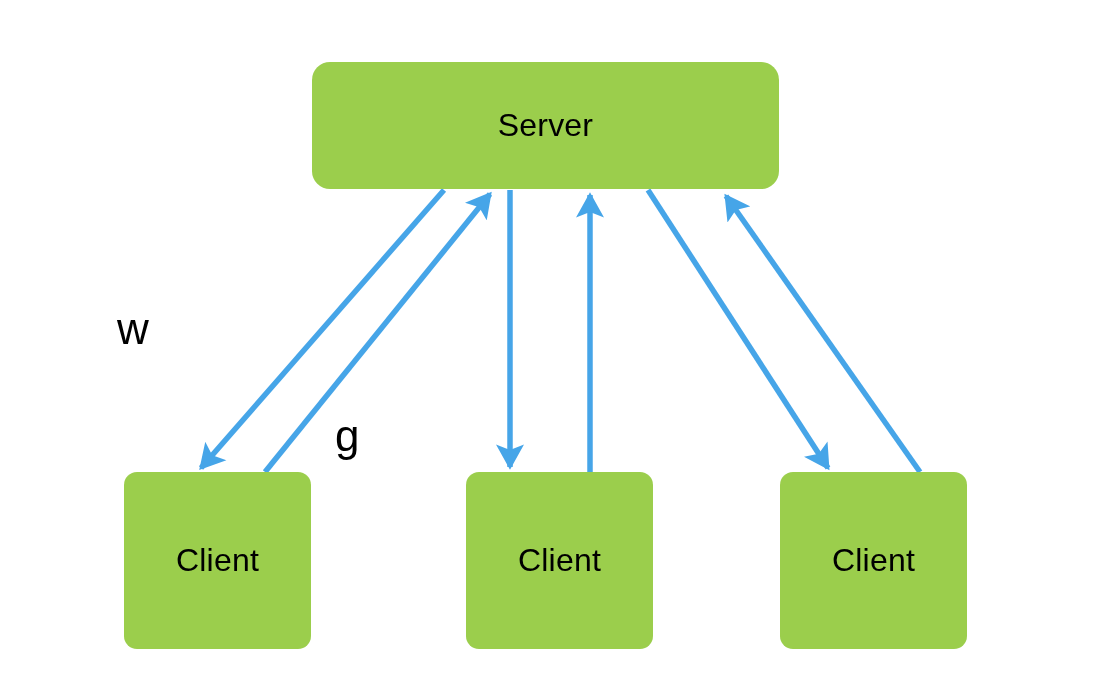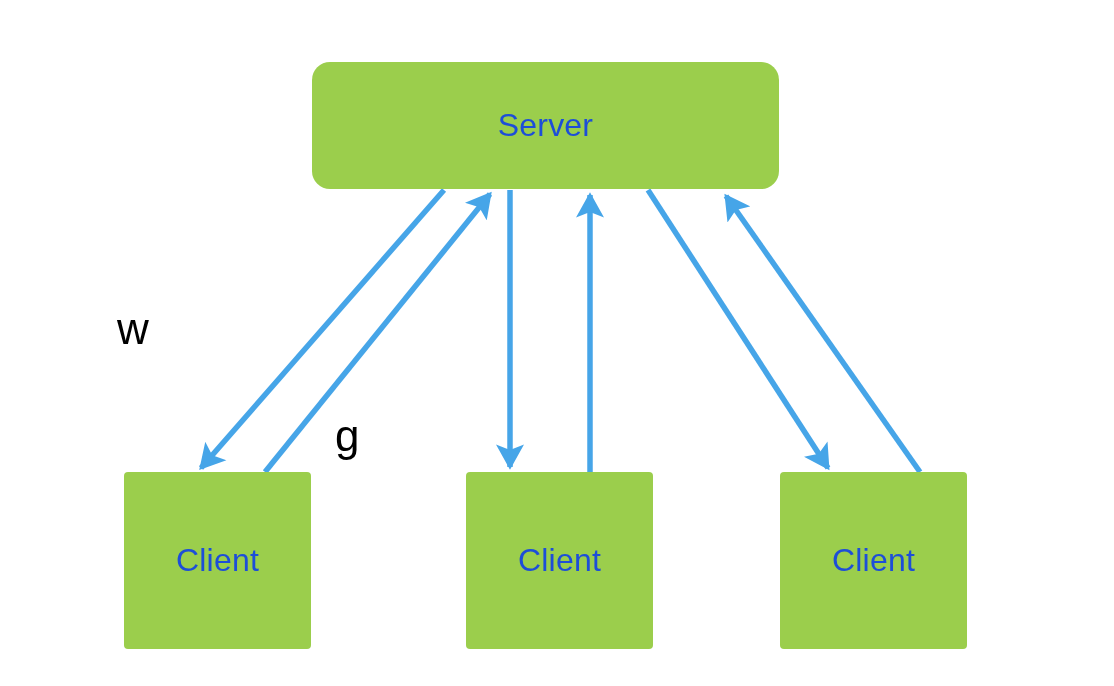--- a/index.html
+++ b/index.html
@@ -22,39 +22,39 @@
     left: 0;
     top: 0;
     width: 1114px;
     height: 686px;
   }
   .node-box {
     position: absolute;
     display: flex;
     align-items: center;
     justify-content: center;
-    color: #1d4ed8;
+    color: #000000;
     font-family: "Liberation Sans", sans-serif;
     font-size: 32px;
     font-weight: 400;
     letter-spacing: 0.2px;
     box-sizing: border-box;
   }
   #server-node {
     left: 312px;
     top: 62px;
     width: 467px;
     height: 127px;
     border-radius: 18px;
   }
   .client-node {
     top: 472px;
     width: 187px;
     height: 177px;
-    border-radius: 4px;
+    border-radius: 13px;
   }
   #client-node-1 { left: 124px; }
   #client-node-2 { left: 466px; }
   #client-node-3 { left: 780px; }
   .edge-label {
     position: absolute;
     color: #000000;
     font-family: "Liberation Sans", sans-serif;
     font-size: 44px;
     font-weight: 400;

